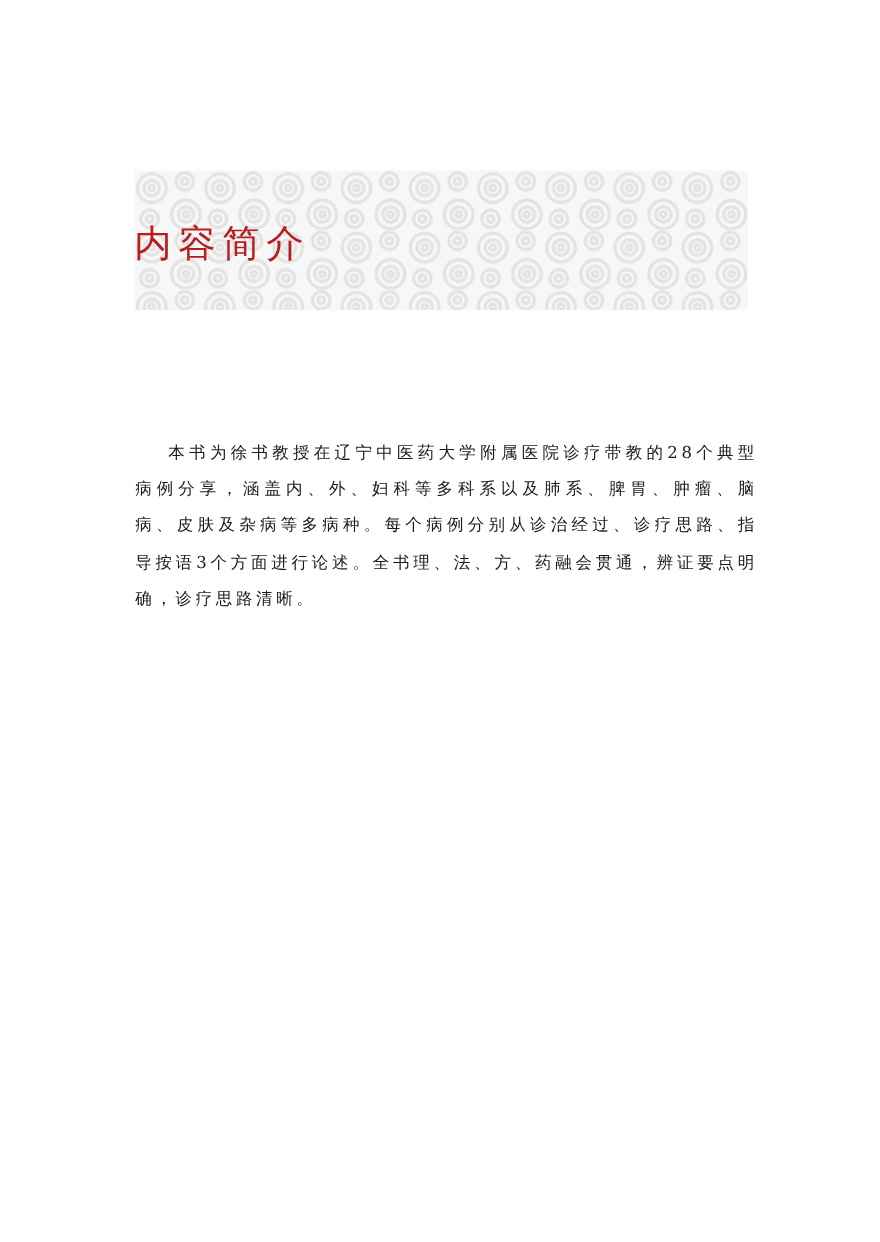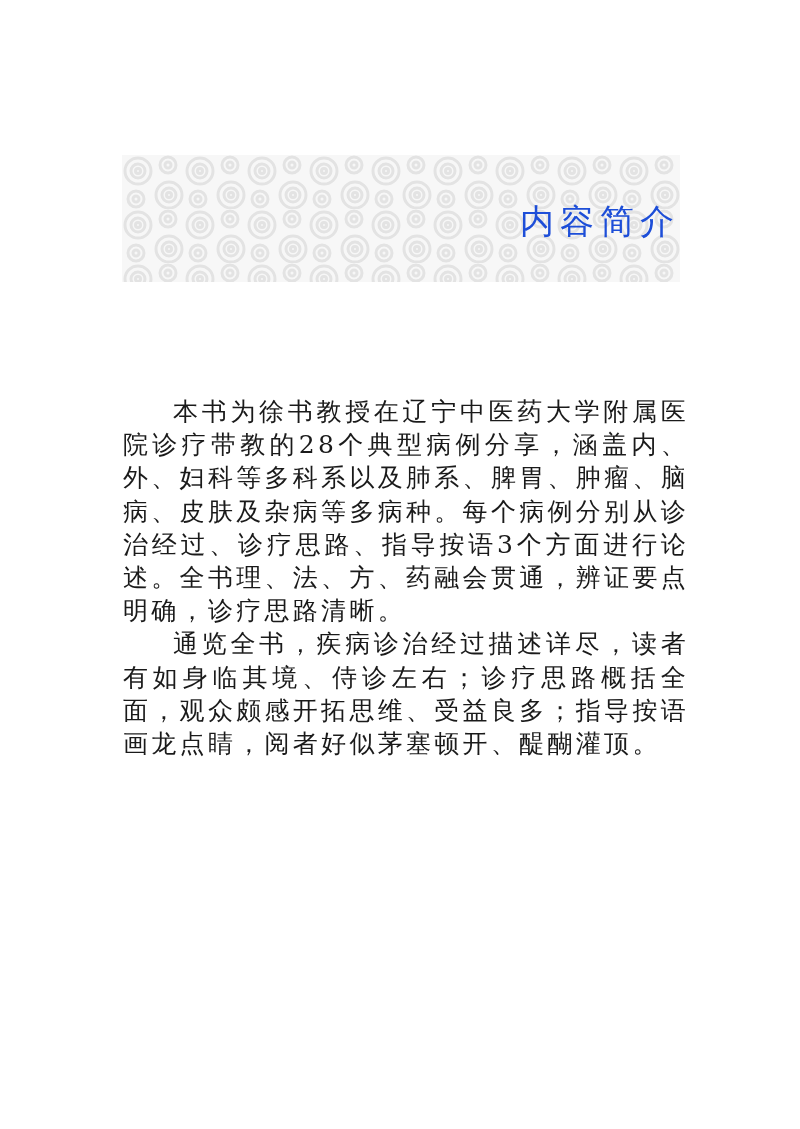--- a/index.html
+++ b/index.html
@@ -1,25 +1,25 @@
 <!DOCTYPE html>
 <html><head>
   <meta charset="utf-8">
   <style>
     html, body { margin: 0; padding: 0; background: #ffffff; }
     body { width: 800px; height: 1129px; position: relative; overflow: hidden;
       font-family: "DejaVu Serif", "Liberation Serif", serif; color: #1a1a1a; }
     .banner { position: absolute; left: 122px; top: 155px; width: 558px; height: 127px;
       background-color: #f7f7f7; overflow: hidden; }
     .banner svg { position: absolute; left: 0; top: 0; }
-    .banner-title { position: absolute; left: 0; right: 0; top: 44px; text-align: right;
-      font-size: 34px; letter-spacing: 6px; color: #1d4ed8; font-family: "DejaVu Sans", sans-serif;
+    .banner-title { position: absolute; left: 0; right: 0; top: 44px; text-align: left;
+      font-size: 34px; letter-spacing: 6px; color: #b91c1c; font-family: "DejaVu Sans", sans-serif;
       font-weight: normal; }
     .content { position: absolute; left: 123px; top: 395px; width: 566px; }
-    .para { margin: 0; font-size: 25px; line-height: 33.2px; text-indent: 2em;
+    .para { margin: 0; font-size: 15px; line-height: 33.2px; text-indent: 2em;
       text-align: justify; letter-spacing: 3.3px; word-break: break-all; }
   </style>
 </head>
 <body>
 
 <div class="banner">
   <svg width="558" height="127" viewBox="0 0 558 127" xmlns="http://www.w3.org/2000/svg">
     <defs>
       <pattern id="swirl" x="0" y="0" width="62" height="54" patternUnits="userSpaceOnUse">
         <g fill="none" stroke="#e3e3e3" stroke-width="3">
@@ -37,14 +37,13 @@
       </pattern>
     </defs>
     <rect width="558" height="127" fill="#f7f7f7"></rect>
     <rect width="558" height="127" fill="url(#swirl)"></rect>
   </svg>
   <div class="banner-title">内容简介</div>
 </div>
 
 <div class="content">
   <p class="para">本书为徐书教授在辽宁中医药大学附属医院诊疗带教的28个典型病例分享，涵盖内、外、妇科等多科系以及肺系、脾胃、肿瘤、脑病、皮肤及杂病等多病种。每个病例分别从诊治经过、诊疗思路、指导按语3个方面进行论述。全书理、法、方、药融会贯通，辨证要点明确，诊疗思路清晰。</p>
-  <p class="para">通览全书，疾病诊治经过描述详尽，读者有如身临其境、侍诊左右；诊疗思路概括全面，观众颇感开拓思维、受益良多；指导按语画龙点睛，阅者好似茅塞顿开、醍醐灌顶。</p>
 </div>
 
 </body></html>

